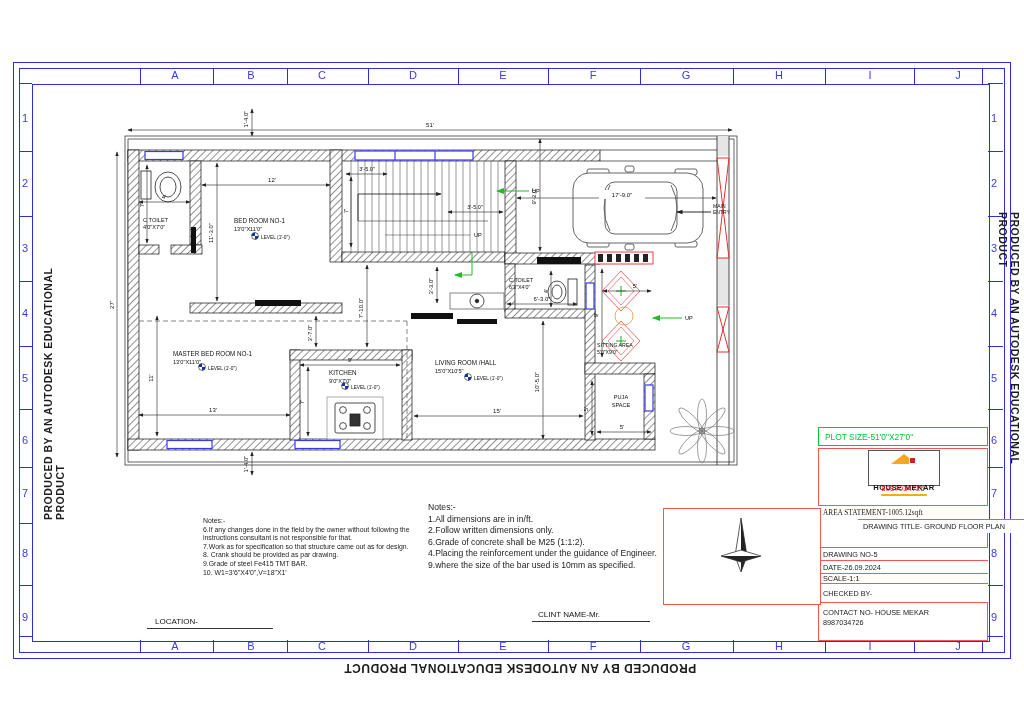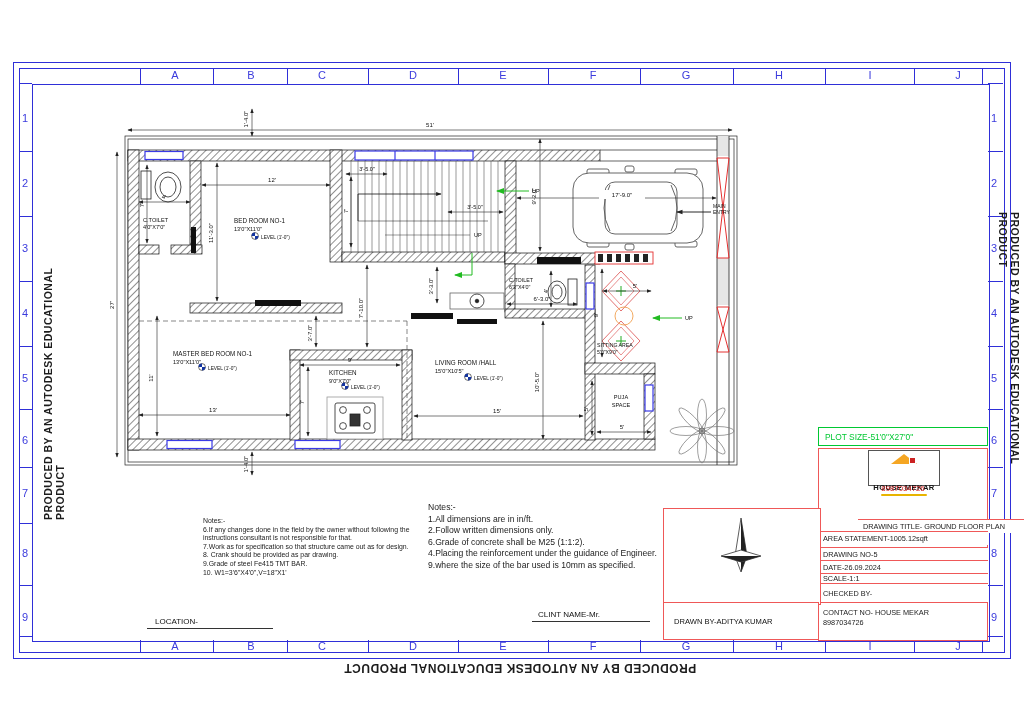--- a/index.html
+++ b/index.html
@@ -453,32 +453,29 @@
   <div class="abs" id="plot-size">PLOT SIZE-51'0"X27'0"</div>
   <div class="abs" id="logo-box">
     <div id="logo-roof"></div>
     <div id="logo-sq"></div>
     <div id="logo-text">HOUSE MEKAR</div>
     <div id="logo-wave"></div>
   </div>
   <div class="abs" id="logo-phone">8987034726</div>
 
   <div class="tb-row" style="top:519px;height:14px;margin-left:40px;">DRAWING TITLE- GROUND FLOOR PLAN</div>
-  <div class="tb-row" style="top:531px;height:14px;">AREA STATEMENT-1005.12sqft</div>
+  <div class="tb-row" style="top:505px;height:14px;font-family:Liberation Serif, serif;">AREA STATEMENT-1005.12sqft</div>
   <div class="tb-row" style="top:547px;height:13px;">DRAWING NO-5</div>
   <div class="tb-row" style="top:560px;height:13px;">DATE-26.09.2024</div>
   <div class="tb-row" style="top:573px;height:10px;">SCALE-1:1</div>
   <div class="tb-row" style="top:583px;height:19px;">CHECKED BY-</div>
   <div class="abs" id="contact-cell"><span>CONTACT NO- HOUSE MEKAR</span><br><span>8987034726</span></div>
 
   <div class="red-box" id="compass-box">
     <svg width="154" height="93" viewBox="0 0 154 93">
       <polygon points="77,9 83,47 77,63 71,47" fill="#fff" stroke="#333" stroke-width="0.8"></polygon>
       <path d="M77,9L83,47L77,63Z" fill="#222"></path>
       <polygon points="57,47 77,41 97,47 77,53" fill="#fff" stroke="#333" stroke-width="0.8"></polygon>
       <path d="M57,47L77,53L97,47L77,47Z" fill="#222"></path>
     </svg>
   </div>
-  <div class="red-box" id="drawnby-box">
-    <span>DRAWN BY-ADITYA KUMAR</span>
-  </div>
 
 </div>
 
 </body></html>

